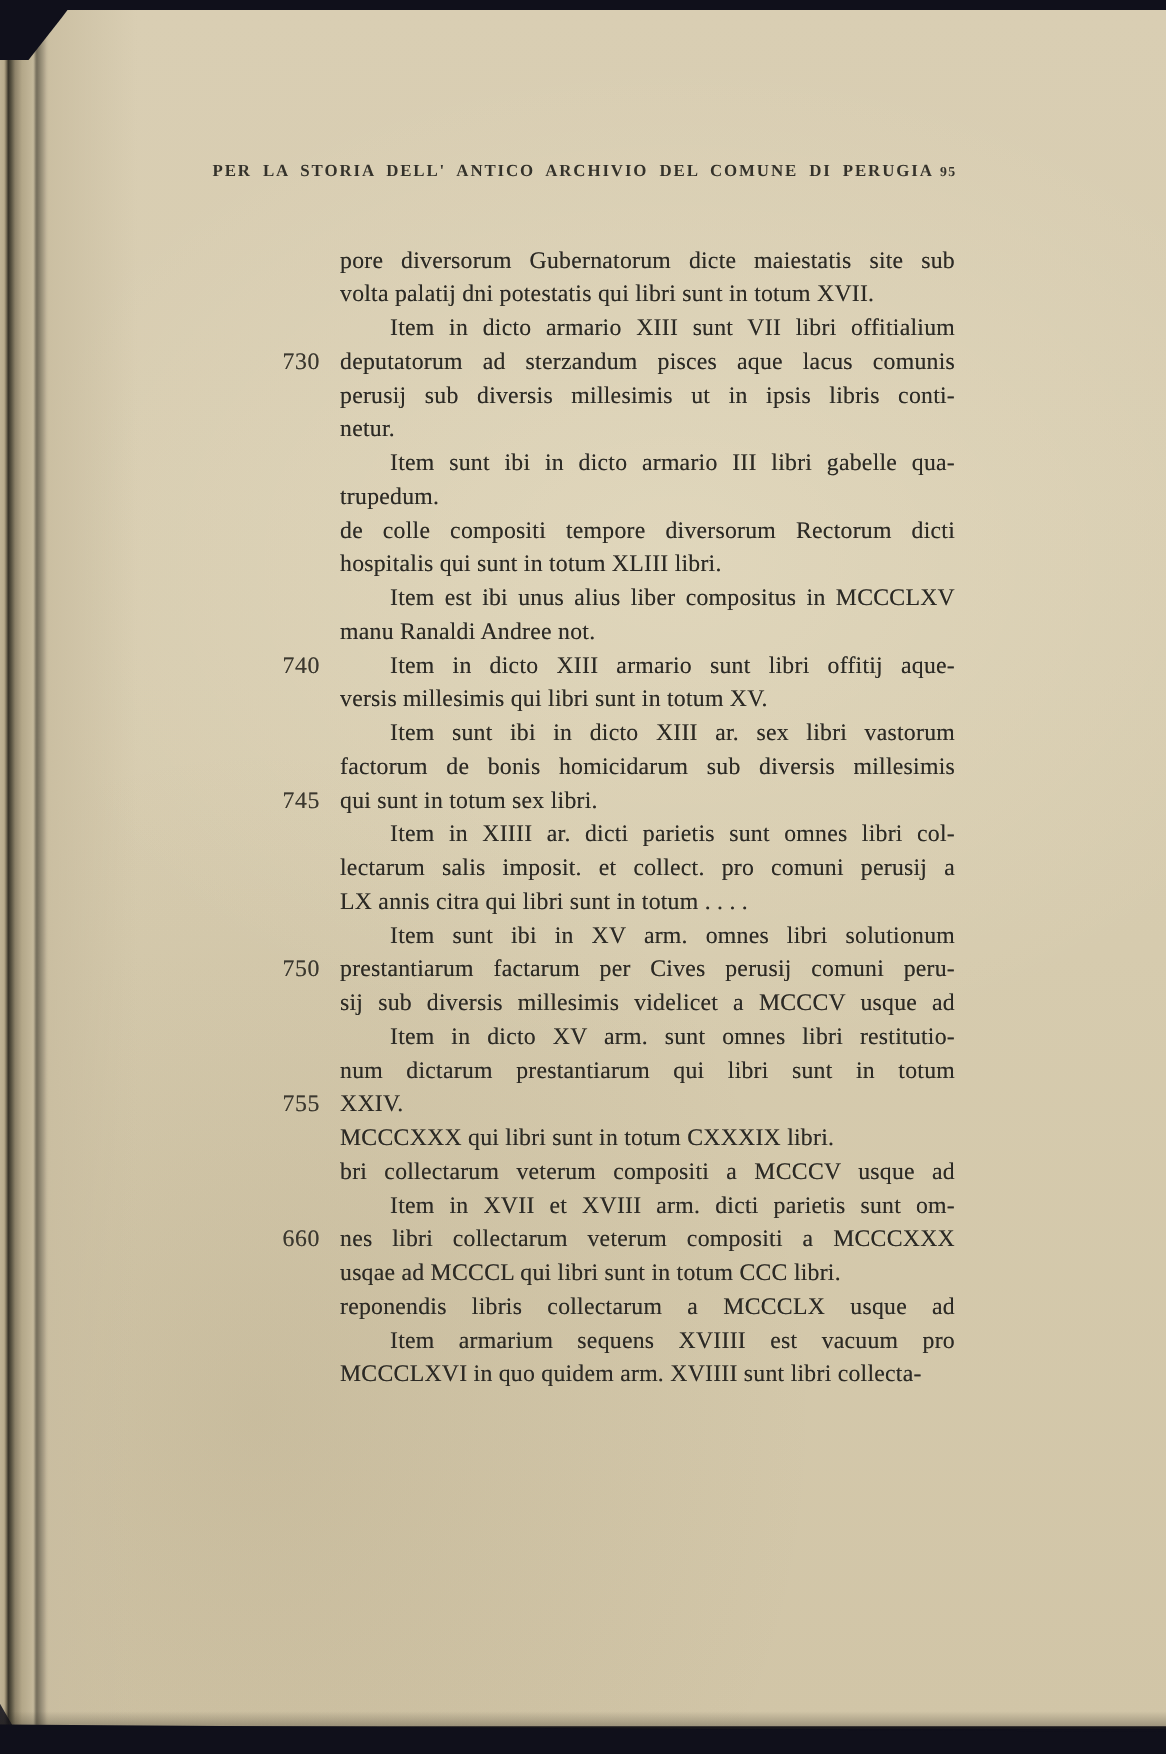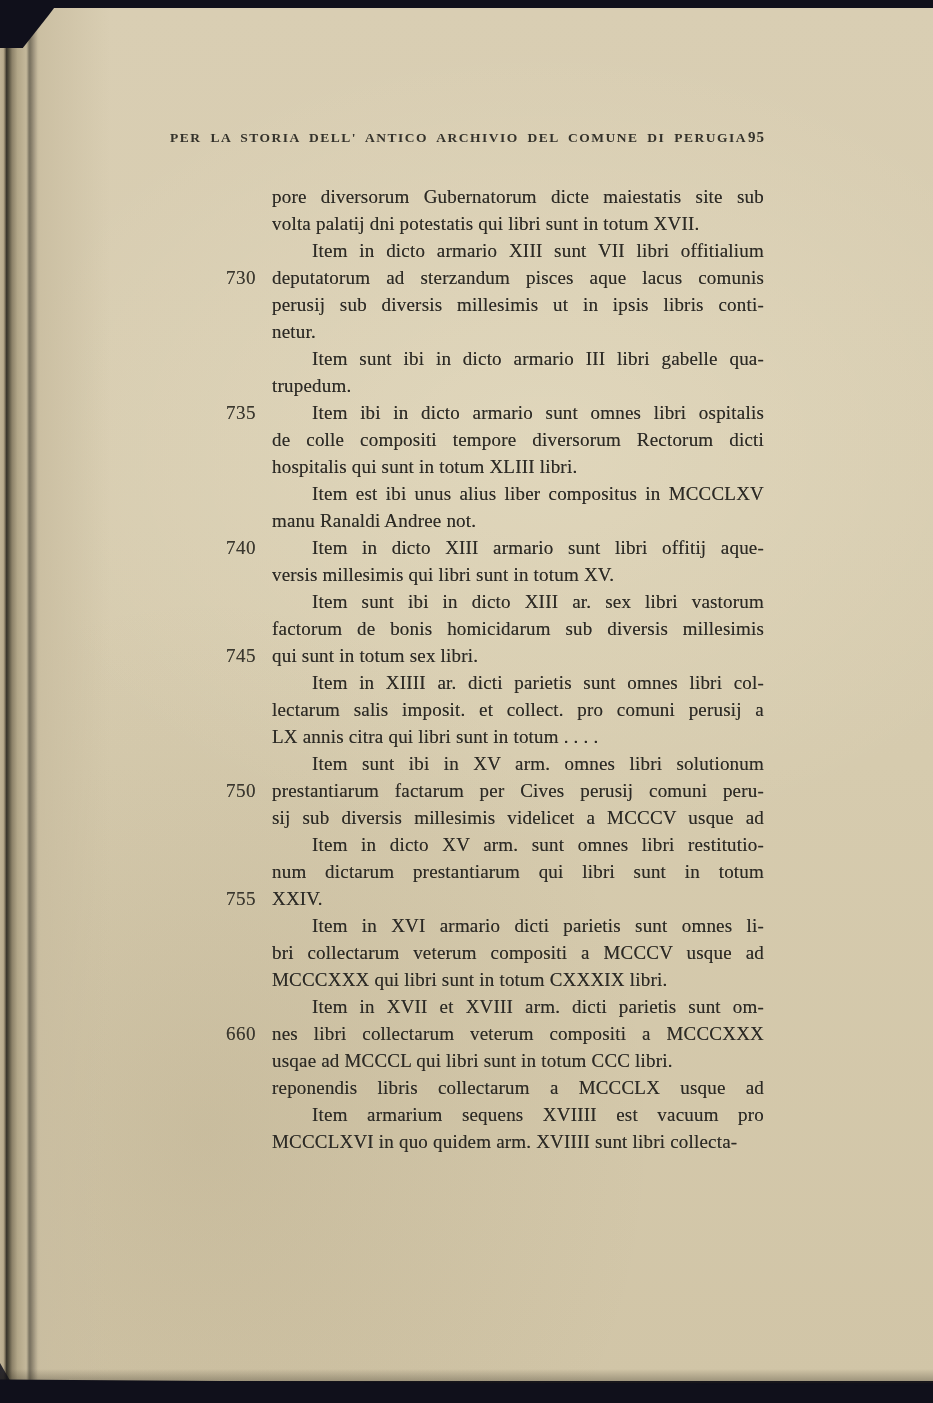--- a/index.html
+++ b/index.html
@@ -78,26 +78,26 @@
     position:absolute;
     top:122px;left:170px;right:168px;
     display:flex;justify-content:space-between;align-items:baseline;
     color:#34322b;
   }
   .header-title{
     font-size:13.5px;font-weight:bold;letter-spacing:1.5px;word-spacing:4px;
     white-space:nowrap;
   }
   .page-number{
-    font-size:15px;font-weight:bold;letter-spacing:1px;
+    font-size:11px;font-weight:bold;letter-spacing:1px;
   }
   
   .text-block{
     position:absolute;
-    top:176px;left:272px;width:492px;
+    top:188px;left:272px;width:492px;
     color:var(--ink);
     font-size:19px;
     text-shadow:0 0 0.5px rgba(44,42,37,0.55);
   }
   .line{
     position:relative;
     height:27px;line-height:27px;
   }
   .lineno{
     position:absolute;left:-78px;top:2px;width:62px;
@@ -155,24 +155,20 @@
   </div>
         <div class="line">
     <span class="lineno"></span>
     <span class="linetext indent">Item sunt ibi in dicto armario III libri gabelle qua-</span>
   </div>
         <div class="line">
     <span class="lineno"></span>
     <span class="linetext end">trupedum.</span>
   </div>
         <div class="line">
-    <span class="lineno">735</span>
-    <span class="linetext indent">Item ibi in dicto armario sunt omnes libri ospitalis</span>
-  </div>
-        <div class="line">
     <span class="lineno"></span>
     <span class="linetext">de colle compositi tempore diversorum Rectorum dicti</span>
   </div>
         <div class="line">
     <span class="lineno"></span>
     <span class="linetext end">hospitalis qui sunt in totum XLIII libri.</span>
   </div>
         <div class="line">
     <span class="lineno"></span>
     <span class="linetext indent">Item est ibi unus alius liber compositus in MCCCLXV</span>
@@ -232,29 +228,25 @@
         <div class="line">
     <span class="lineno"></span>
     <span class="linetext">num dictarum prestantiarum qui libri sunt in totum</span>
   </div>
         <div class="line">
     <span class="lineno">755</span>
     <span class="linetext end">XXIV.</span>
   </div>
         <div class="line">
     <span class="lineno"></span>
-    <span class="linetext indent">Item in XVI armario dicti parietis sunt omnes li-</span>
+    <span class="linetext end">MCCCXXX qui libri sunt in totum CXXXIX libri.</span>
   </div>
         <div class="line">
     <span class="lineno"></span>
     <span class="linetext">bri collectarum veterum compositi a MCCCV usque ad</span>
-  </div>
-        <div class="line">
-    <span class="lineno"></span>
-    <span class="linetext end">MCCCXXX qui libri sunt in totum CXXXIX libri.</span>
   </div>
         <div class="line">
     <span class="lineno"></span>
     <span class="linetext indent">Item in XVII et XVIII arm. dicti parietis sunt om-</span>
   </div>
         <div class="line">
     <span class="lineno">660</span>
     <span class="linetext">nes libri collectarum veterum compositi a MCCCXXX</span>
   </div>
         <div class="line">

